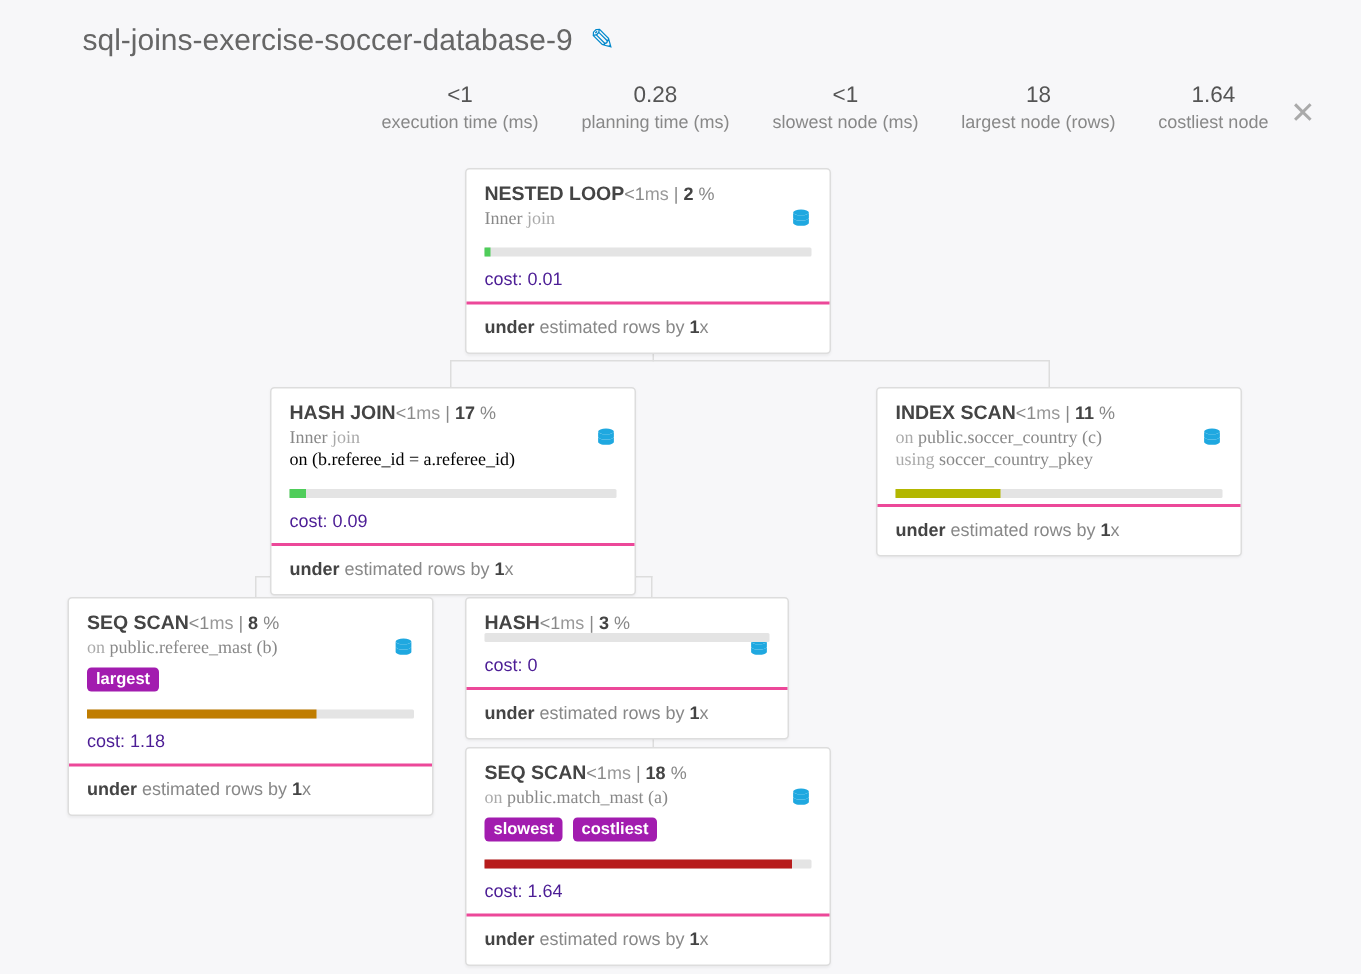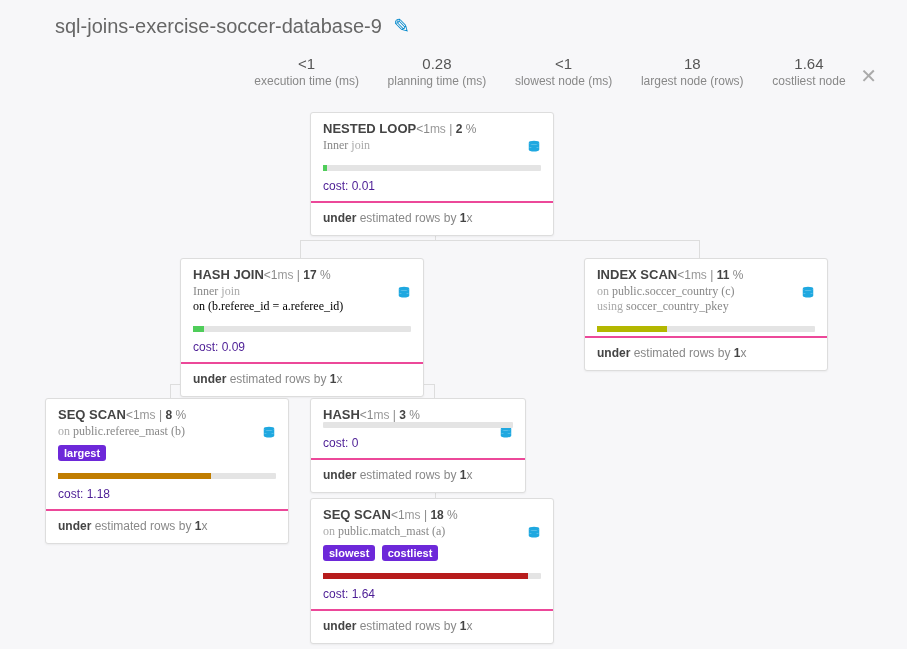--- a/index.html
+++ b/index.html
@@ -92,21 +92,21 @@
   .cost { padding: 4px 12px 8px; color:#4c1d95; }
   .est {
     border-top: 2px solid #ec4899;
     padding: 8px 12px 10px;
     color: #888;
   }
   .est b { color:#444; font-weight:700; }
   .tags { padding: 0 12px 6px; }
   .tag {
     display: inline-block;
-    background: #6d28d9;
+    background: #a21caf;
     color: #fff;
     padding: 2px 6px;
     border-radius: 3px;
     font-size: 11px;
     font-weight: 600;
     margin-right: 3px;
   }
   .conn {
     position: absolute;
     border: 1px solid #ddd;

